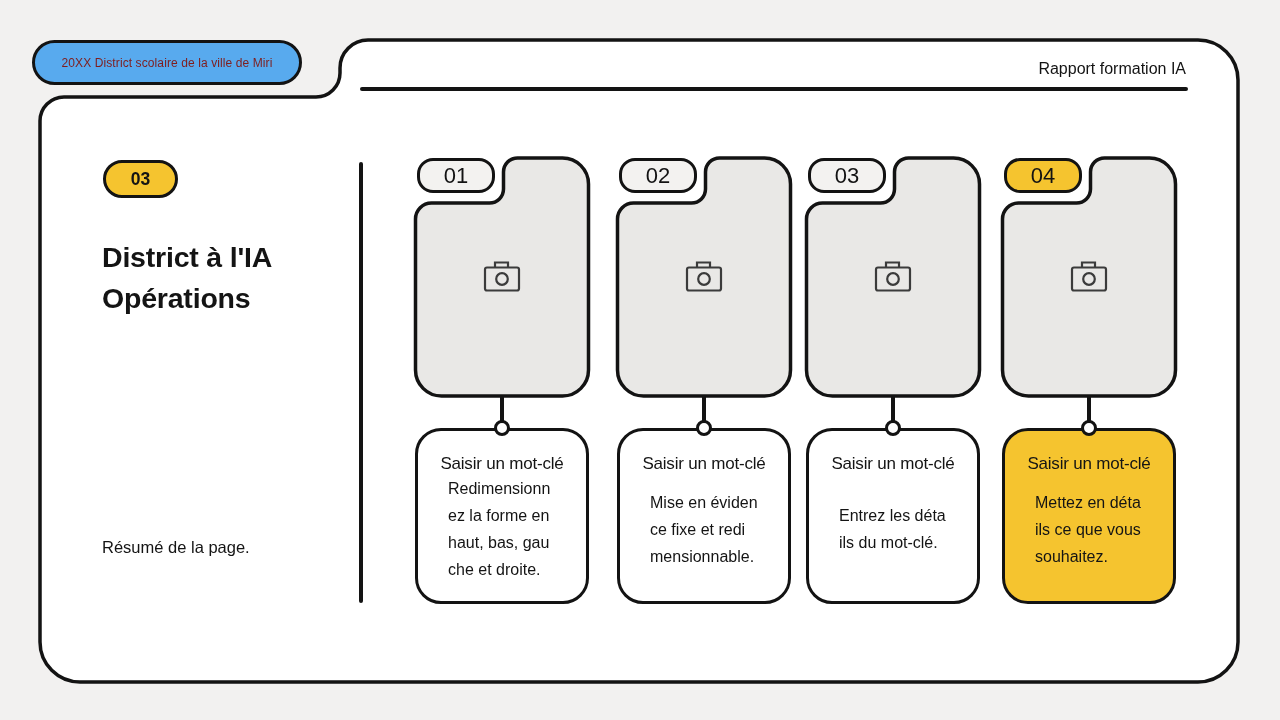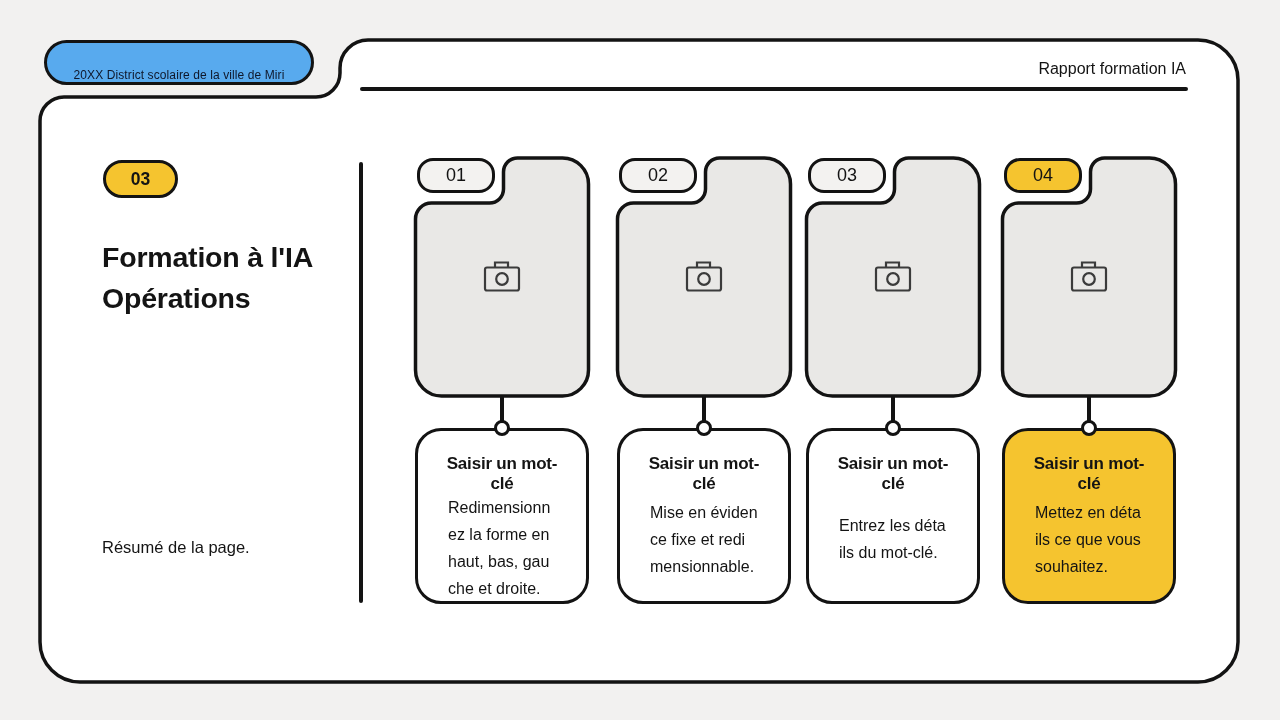--- a/index.html
+++ b/index.html
@@ -10,25 +10,25 @@
     --accent-yellow:#f5c42f; --accent-blue:#58aaee; --card-gray:#e9e8e6;
     --tab-light:#f3f2f0; --ink:#131313;
   }
   svg{display:block; overflow:visible;}
 
   
   .panel-svg{position:absolute; left:0; top:0;}
 
   
   .badge-pill{
-    position:absolute; left:44px; top:40px; width:270px; height:45px;
+    position:absolute; left:32px; top:40px; width:270px; height:45px;
     box-sizing:border-box; background:var(--accent-blue);
     border:3px solid var(--ink); border-radius:23px;
-    display:flex; align-items:flex-end; justify-content:center;
-    font-size:12px; color:#0f172a; letter-spacing:.1px;
+    display:flex; align-items:center; justify-content:center;
+    font-size:12px; color:#7f1d1d; letter-spacing:.1px;
   }
 
   
   .header-label{
     position:absolute; top:60px; right:94px;
     font-size:16px; color:var(--ink);
   }
   .header-rule{
     position:absolute; left:360px; top:87px; width:828px; height:3.5px;
     background:var(--ink); border-radius:2px;
@@ -62,21 +62,21 @@
   .col-1{left:415px;} .col-2{left:617px;} .col-3{left:806px;} .col-4{left:1002px;}
 
   .img-card-svg{position:absolute; left:0; top:0;}
   .img-card-path{fill:var(--card-gray); stroke:var(--ink); stroke-width:3.5px;}
 
   .step-tab{
     position:absolute; left:2px; top:0; width:78px; height:35px;
     box-sizing:border-box; background:var(--tab-light);
     border:3.5px solid var(--ink); border-radius:16px;
     display:flex; align-items:center; justify-content:center;
-    font-size:18px; color:var(--ink);
+    font-size:22px; color:var(--ink);
   }
   .col-4 .step-tab{background:var(--accent-yellow);}
 
   .camera{
     position:absolute; left:50%; top:119px; transform:translate(-50%,-50%);
   }
   .camera path, .camera rect, .camera circle{
     fill:none; stroke:#3b3b3b; stroke-width:2.2px;
   }
 
@@ -92,21 +92,21 @@
 
   .text-card{
     position:absolute; left:0; top:270px; width:174px; height:176px;
     box-sizing:border-box; background:#fff;
     border:3.5px solid var(--ink); border-radius:26px;
     display:flex; flex-direction:column;
     padding:23px 18px 17px;
   }
   .col-4 .text-card{background:var(--accent-yellow);}
   .tc-heading{
-    text-align:center; font-size:17px; font-weight:700; letter-spacing:-.2px;
+    text-align:center; font-size:17px; font-weight:400; letter-spacing:-.2px;
     flex:0 0 auto;
   }
   .tc-body{
     margin:auto 12px; font-size:16px; line-height:27px;
     word-break:break-all; overflow-wrap:anywhere;
   }
 </style>
 </head>
 <body>
 
@@ -121,21 +121,21 @@
   <div class="badge-pill">
     <span>20XX District scolaire de la ville de Miri</span>
   </div>
 
   <div class="header-label">Rapport formation IA</div>
   <div class="header-rule"></div>
 
   <div class="num-pill">
     <span>03</span>
   </div>
-  <div class="slide-title">Formation à l'IA
+  <div class="slide-title">District à l'IA
 Opérations</div>
   <div class="slide-summary">Résumé de la page.</div>
   <div class="divider"></div>
 
   <div class="col col-1">
     <svg class="img-card-svg" width="174" height="238" viewBox="0 0 173 238">
       <path class="img-card-path" d="M 102,0 H 147 A 26,26 0 0 1 173,26 V 212 A 26,26 0 0 1 147,238 H 26
            A 26,26 0 0 1 0,212 V 61 A 16,16 0 0 1 16,45 H 74 A 14,14 0 0 0 88,31
            V 14 A 14,14 0 0 1 102,0 Z"></path>
     </svg>

